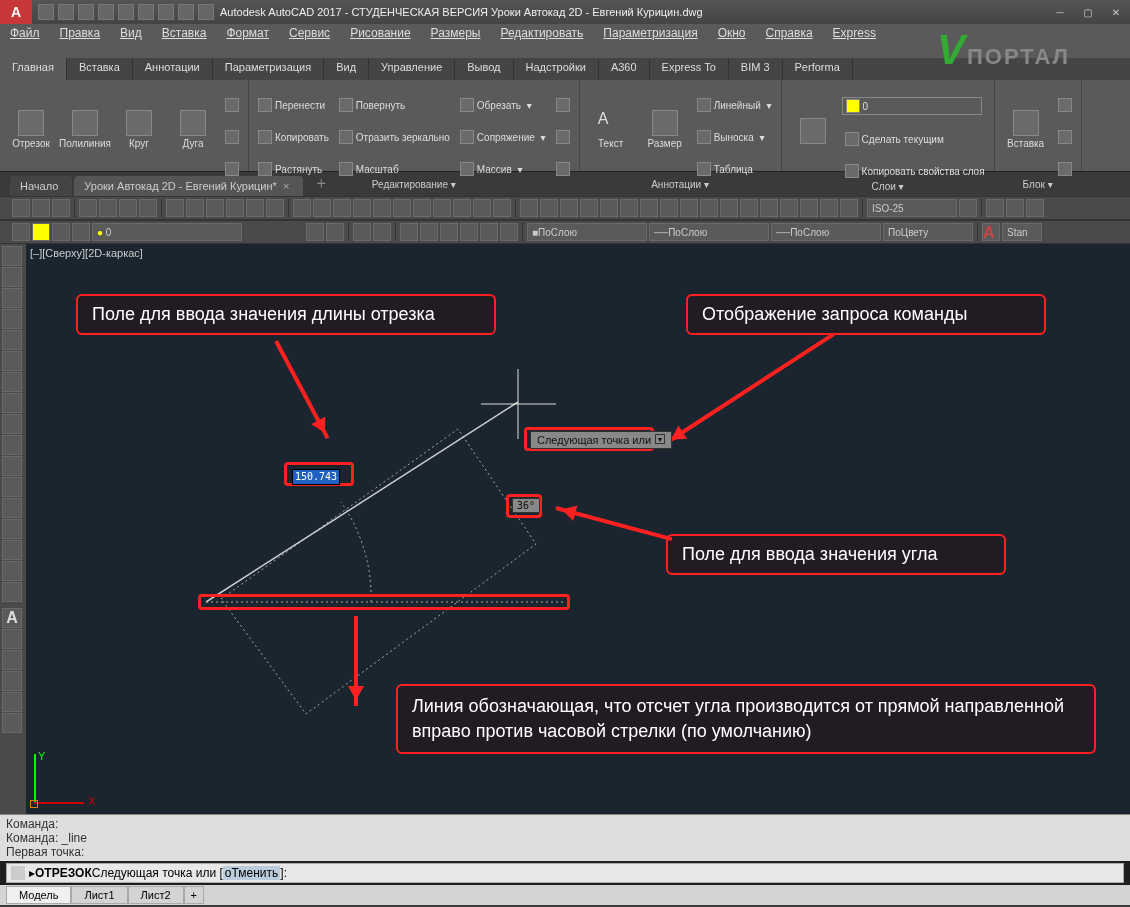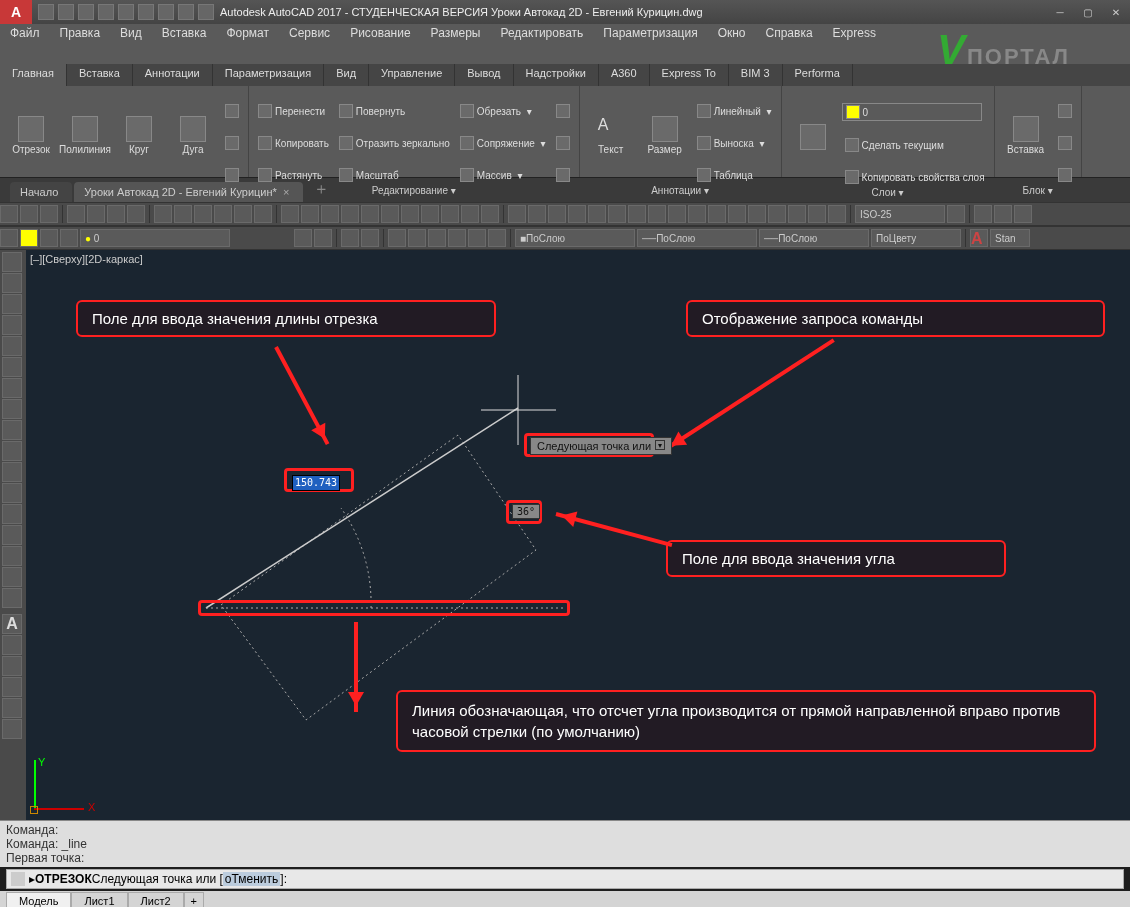--- a/index.html
+++ b/index.html
@@ -4,50 +4,50 @@
 <style>
 * { margin:0; padding:0; box-sizing:border-box; font-family:"Segoe UI",Tahoma,sans-serif; }
 body { background:#1e1e1e; width:1130px; height:907px; overflow:hidden; position:relative; }
 .titlebar { height:24px; background:linear-gradient(#555,#444); display:flex; align-items:center; color:#ccc; font-size:11px; }
 .app-logo { width:32px; height:24px; background:#c83838; color:#fff; display:flex; align-items:center; justify-content:center; font-weight:bold; font-size:14px; }
 .qat { display:flex; gap:4px; padding:0 6px; }
 .qat span { width:16px; height:16px; background:#666; border:1px solid #777; }
 .titletext { flex:1; text-align:left; color:#eee; }
 .wincontrols { display:flex; }
 .wincontrols span { width:28px; height:18px; display:flex; align-items:center; justify-content:center; color:#ccc; font-size:10px; }
-.menubar { height:40px; background:#5a5a5a; display:flex; color:#ddd; font-size:12px; }
+.menubar { height:34px; background:#5a5a5a; display:flex; color:#ddd; font-size:12px;text-decoration:underline; }
 .menubar span { padding:2px 10px; cursor:pointer; }
 .tabbar { height:22px; background:#454545; display:flex; color:#ddd; font-size:11px; }
 .tabbar span { padding:3px 12px; border-right:1px solid #333; cursor:pointer;text-align:center; }
 .tabbar span.active { background:#5a5a5a; }
 .ribbon { height:92px; background:#5a5a5a; display:flex; border-bottom:1px solid #222; }
 .panel { border-right:1px solid #444; padding:2px 6px; display:flex; flex-direction:column; justify-content:space-between; }
 .panel-body { display:flex; gap:4px; flex:1; }
 .bigbtn { display:flex; flex-direction:column; align-items:center; justify-content:center; width:50px; color:#ddd; font-size:10px; gap:2px; cursor:pointer; }
 .bigbtn .ic { width:26px; height:26px; background:#6a6a6a; border:1px solid #888; }
 .smallcol { display:flex; flex-direction:column; gap:1px; }
 .smallbtn { display:flex; align-items:center; gap:3px; color:#ddd; font-size:10px; padding:1px 3px; cursor:pointer; white-space:nowrap;margin-top:15px; }
 .smallbtn .ic { width:14px; height:14px; background:#6a6a6a; border:1px solid #888; flex-shrink:0; }
 .panel-title { text-align:center; color:#ccc; font-size:10px; padding:2px 0; }
 .doctabs { height:24px; background:#3a3a3a; display:flex; align-items:end; padding-left:10px; gap:2px; }
 .doctab { background:#555; color:#ccc; font-size:11px; padding:4px 14px 4px 10px; border-radius:4px 4px 0 0; cursor:pointer; }
 .doctab.start { background:#444; }
 .doctab .close { margin-left:6px; color:#aaa; }
 .addtab { color:#888; padding:2px 8px; cursor:pointer; }
-.toolbar-row { height:24px; background:#4a4a4a; display:flex; align-items:center; gap:2px; padding:0 0; border-top:1px solid #333; border-bottom:1px solid #333; }
+.toolbar-row { height:24px; background:#4a4a4a; display:flex; align-items:center; gap:2px; padding:0 12px; border-top:1px solid #333; border-bottom:1px solid #333; }
 .toolbar-row .tb { width:18px; height:18px; background:#5a5a5a; border:1px solid #6a6a6a; cursor:pointer; flex-shrink:0; }
 .toolbar-row .sep { width:1px; height:18px; background:#333; margin:0 2px; }
 .toolbar-row .combo { height:18px; background:#5a5a5a; border:1px solid #6a6a6a; color:#ccc; font-size:10px; padding:0 4px; display:flex; align-items:center; }
 .workarea { display:flex; height:570px; background:#1a2530; }
 .toolpalette { width:26px; background:#4a4a4a; display:flex; flex-direction:column; gap:1px; padding:2px; }
 .toolpalette .tb { width:20px; height:20px; background:#5a5a5a; border:1px solid #6a6a6a; cursor:pointer; }
 .toolpalette .tb.sep { height:4px; background:none; border:none; }
 .canvas { flex:1; position:relative; background:#1a2530; overflow:hidden; }
 .viewlabel { position:absolute; top:3px; left:4px; color:#ccc; font-size:11px; }
-.callout { position:absolute; border:2px solid #ff2020; border-radius:6px; background:rgba(60,0,0,0.25); color:#fff; font-size:15px; padding:8px 14px; }
+.callout { position:absolute; border:2px solid #ff2020; border-radius:6px; background:rgba(60,0,0,0.25); color:#fff; font-size:18px; padding:8px 14px; }
 .highlight-box { position:absolute; border:3px solid #ff2020; border-radius:4px; }
 .dyninput { position:absolute; }
 .dyninput input { width:48px; height:16px; background:#fff; border:1px solid #000; font-size:10px; font-family:monospace; padding:0 2px; }
 .dyninput-sel input { background:#2060c0; color:#fff; }
 .prompt-box { position:absolute; background:#888; border:1px solid #333; color:#111; font-size:11px; padding:2px 6px; display:flex; align-items:flex-start; gap:4px; }
 .angle-box { position:absolute; background:#888; border:1px solid #333; color:#111; font-size:10px; padding:1px 4px; font-family:monospace;}
 .arrow-line { position:absolute; background:#ff2020; height:4px; transform-origin:left center; }
 .arrow-line::after { content:''; position:absolute; right:-2px; top:-6px; border:8px solid transparent; border-left:14px solid #ff2020; }
 .arrow-line.rev::after { left:-2px; right:auto; border:8px solid transparent; border-right:14px solid #ff2020; }
 .ucs { position:absolute; left:8px; bottom:10px; }
@@ -405,21 +405,21 @@
 
       <line x1="180" y1="358" x2="540" y2="358" stroke="#aaa" stroke-width="1" stroke-dasharray="2,3"></line>
 
       <path d="M 345 358 A 165 165 0 0 0 315 258" stroke="#aaa" stroke-width="1" stroke-dasharray="2,3" fill="none"></path>
 
       <line x1="455" y1="160" x2="530" y2="160" stroke="#ddd" stroke-width="1"></line>
       <line x1="492" y1="125" x2="492" y2="195" stroke="#ddd" stroke-width="1"></line>
     </svg>
 
     <div class="callout" style="left:50px;top:50px;width:420px">Поле для ввода значения длины отрезка</div>
-    <div class="callout" style="left:660px;top:50px;width:419px">Отображение запроса команды</div>
+    <div class="callout" style="left:660px;top:50px;width:360px">Отображение запроса команды</div>
     <div class="callout" style="left:640px;top:290px;width:340px">Поле для ввода значения угла</div>
     <div class="callout" style="left:370px;top:440px;width:700px;line-height:1.4">Линия обозначающая, что отсчет угла производится от прямой направленной вправо против часовой стрелки (по умолчанию)</div>
 
     <div class="highlight-box" style="left:258px;top:218px;width:70px;height:24px"></div>
     <div class="highlight-box" style="left:498px;top:183px;width:130px;height:24px"></div>
     <div class="highlight-box" style="left:480px;top:250px;width:36px;height:24px"></div>
     <div class="highlight-box" style="left:172px;top:350px;width:372px;height:16px"></div>
 
     <div class="arrow-line" style="left:250px;top:95px;width:110px;transform:rotate(62deg)"></div>
     <div class="arrow-line rev" style="left:640px;top:197px;width:200px;transform:rotate(-33deg)"></div>

